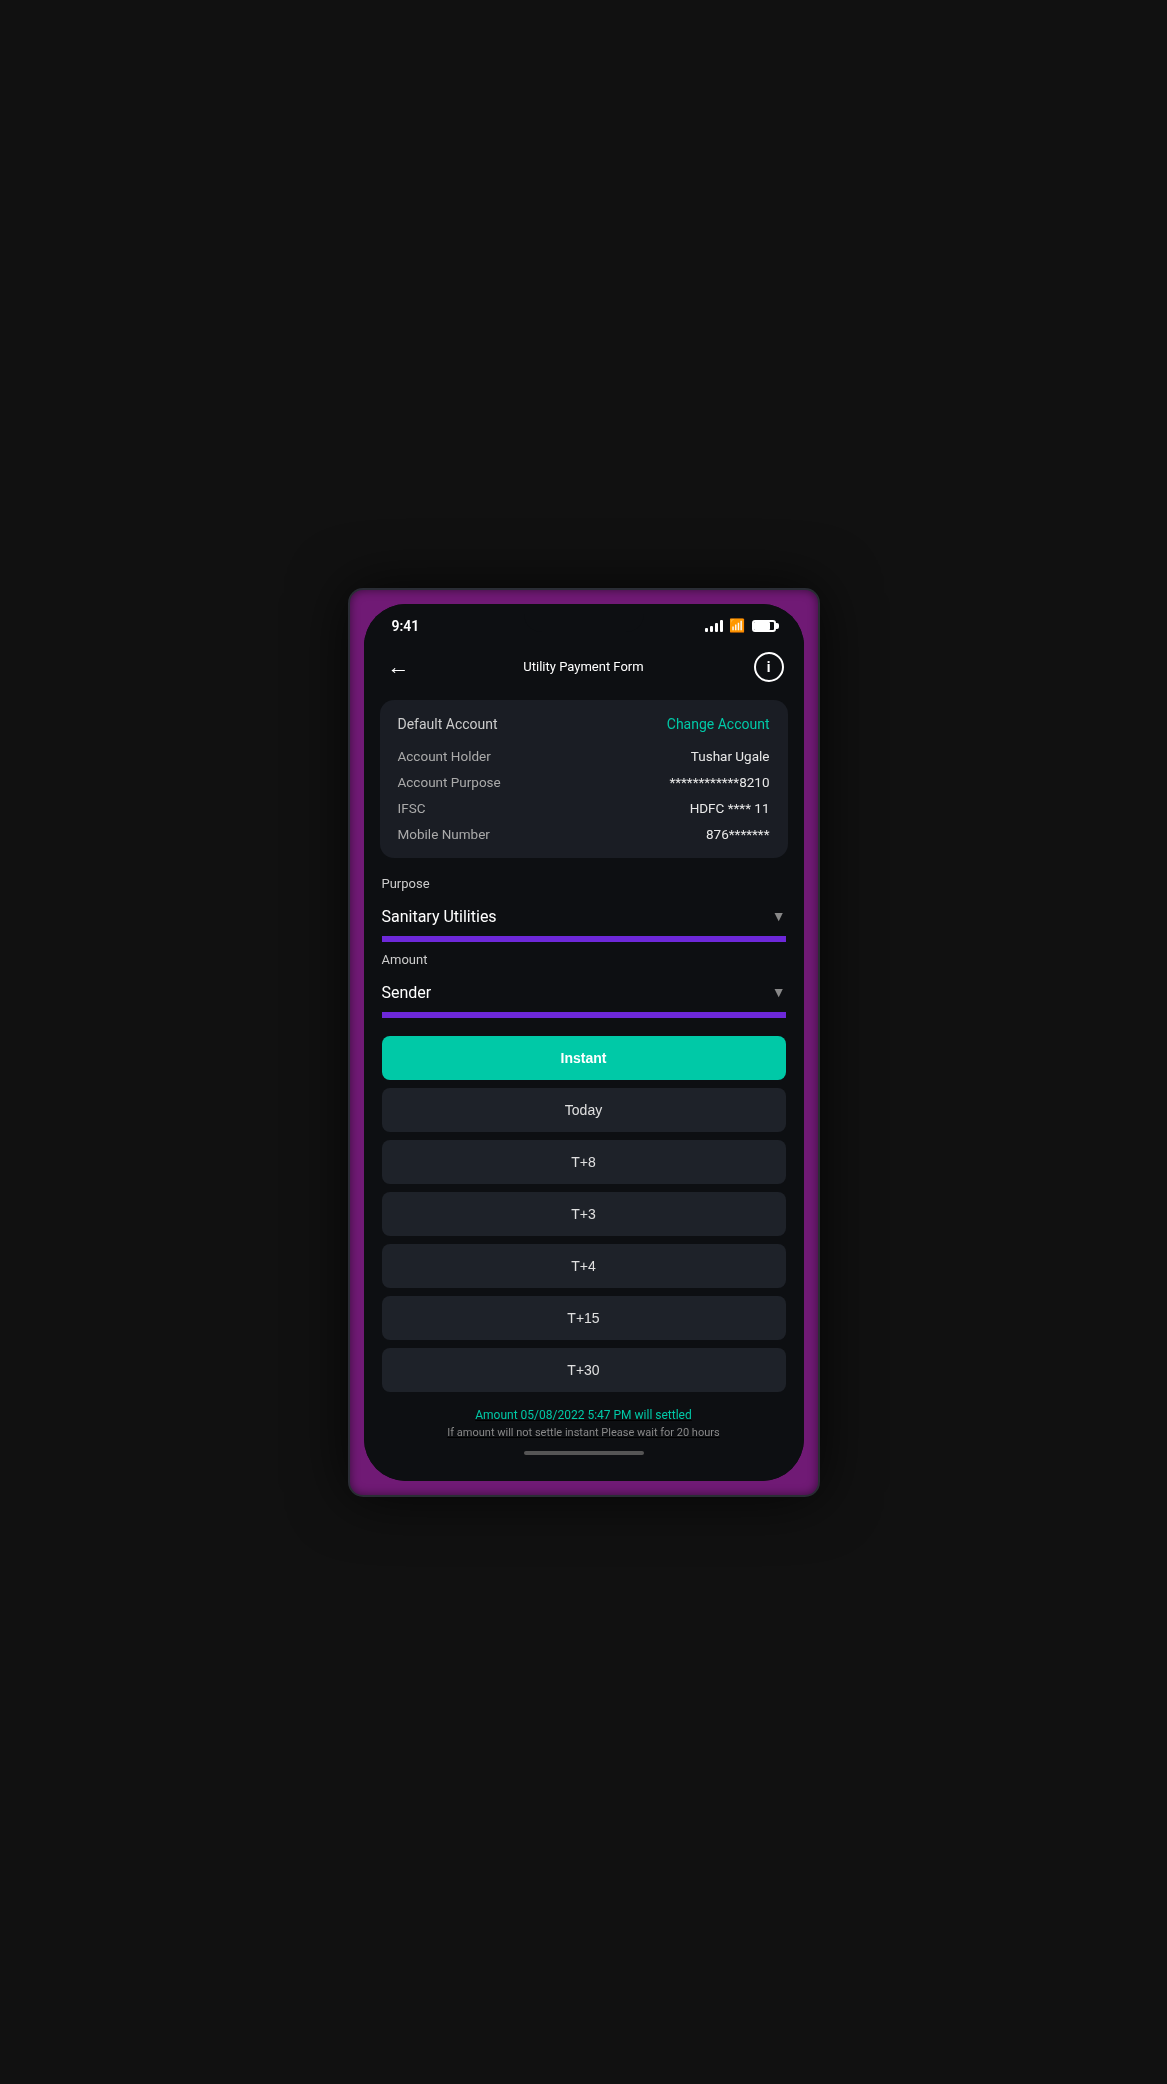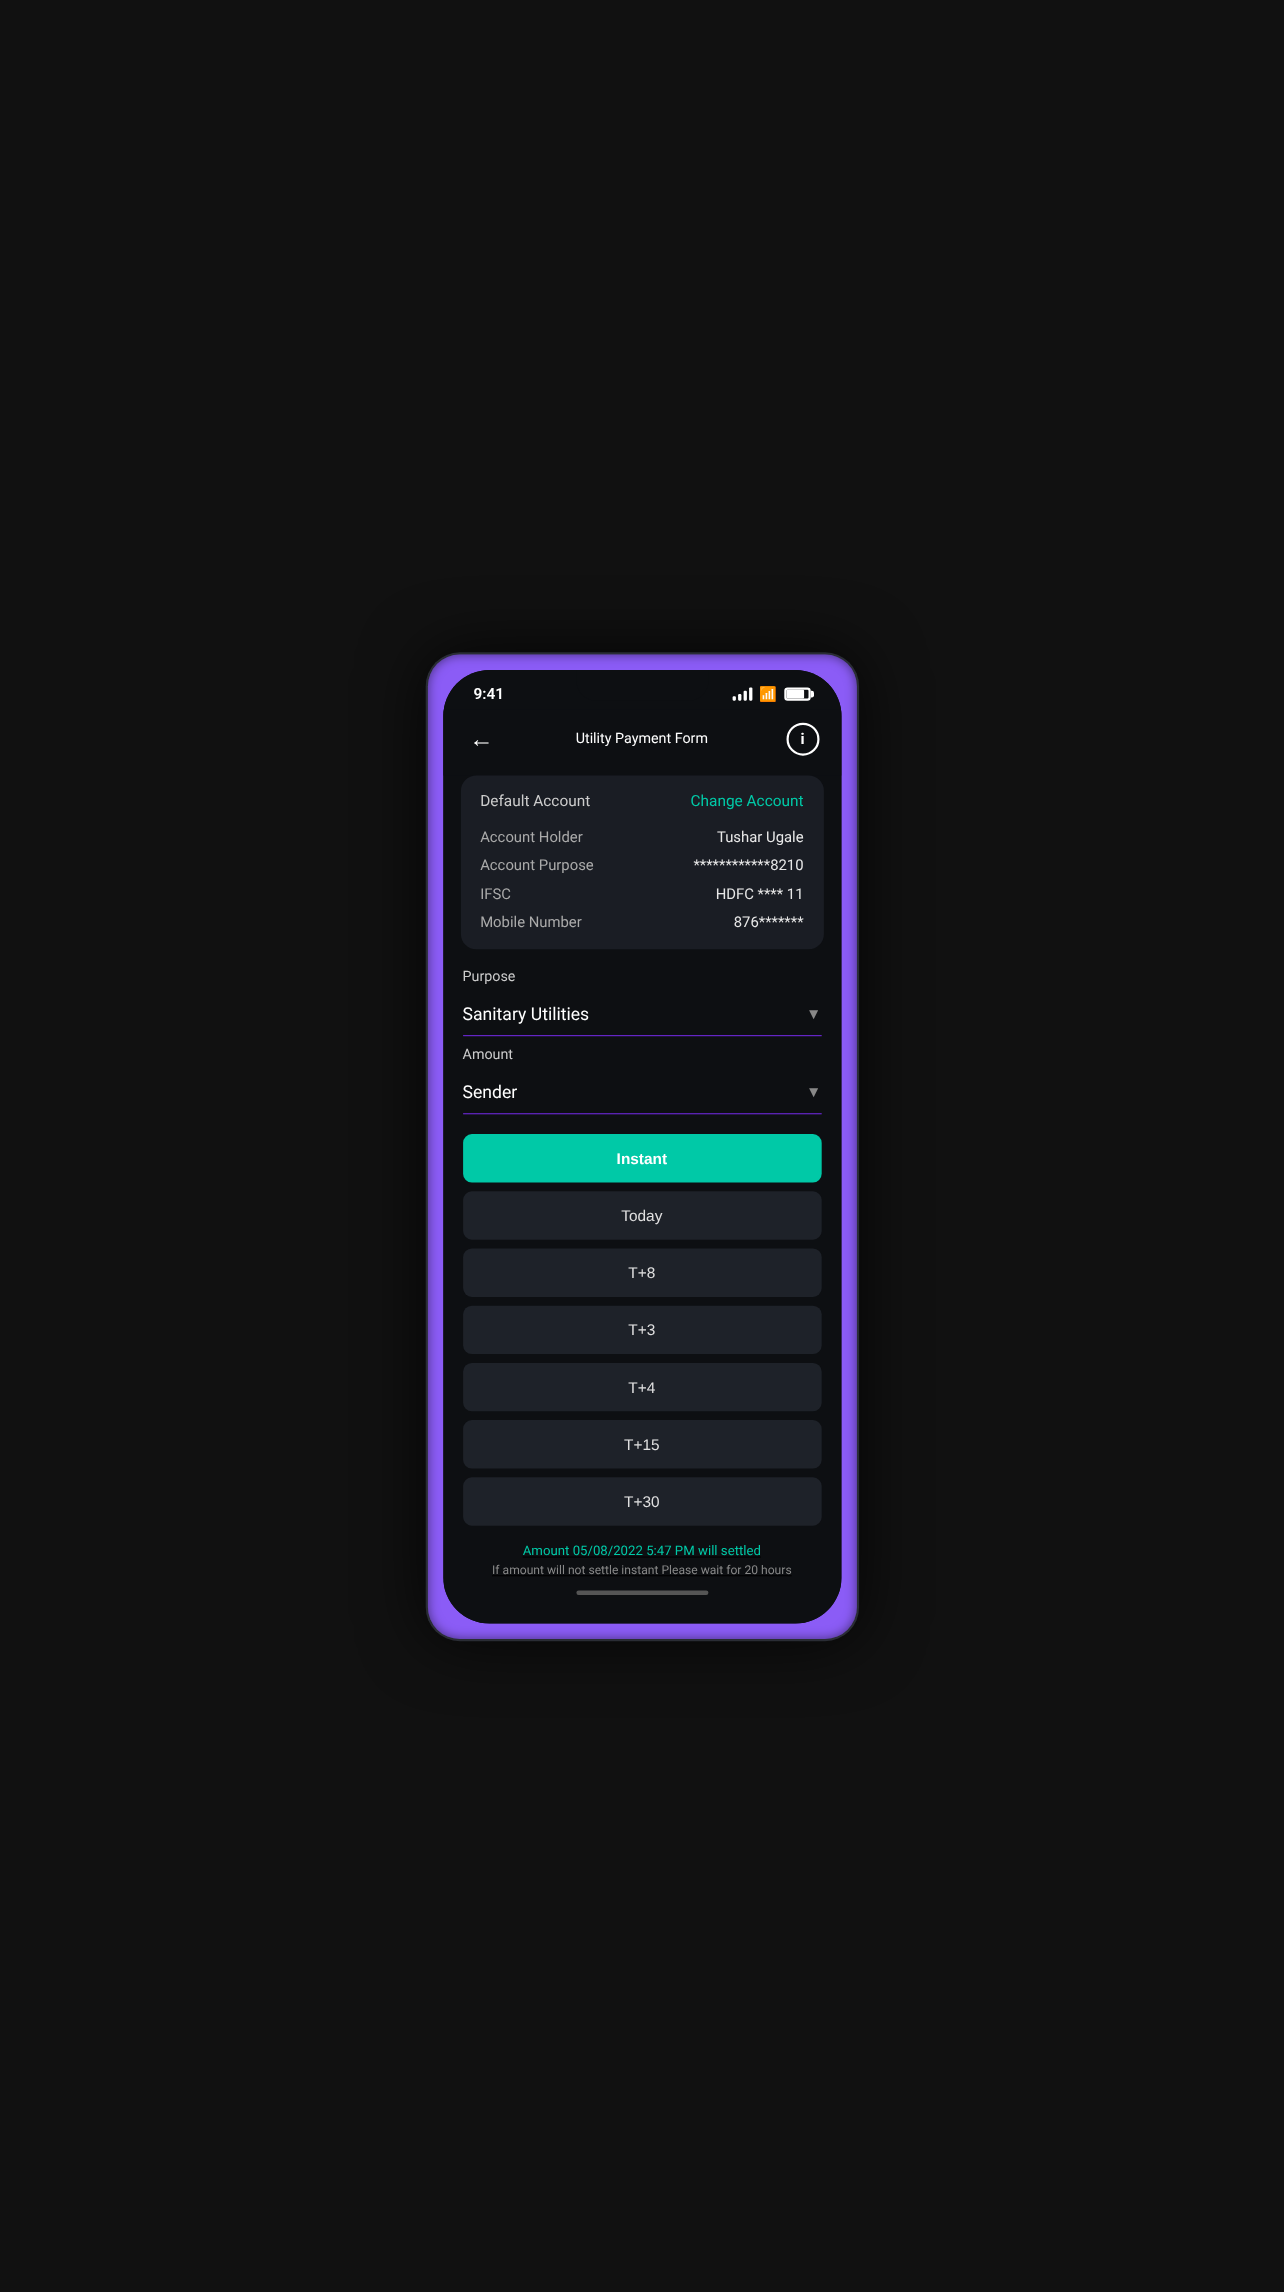--- a/index.html
+++ b/index.html
@@ -7,23 +7,23 @@
     body {
       background: #111;
       display: flex;
       justify-content: center;
       align-items: center;
       min-height: 100vh;
       font-family: -apple-system, BlinkMacSystemFont, 'Segoe UI', Roboto, sans-serif;
     }
 
     .phone-outer {
-      width: 390px;
-      background: #8b5cf6;
-      border-radius: 29px;
+      width: 468px;
+      background: #701a75;
+      border-radius: 13px;
       padding: 14px;
       box-shadow: 0 0 0 2px #2a2d35, 0 0 60px rgba(0,0,0,0.8), inset 0 0 10px rgba(0,0,0,0.5);
       position: relative;
     }
 
     .phone-inner {
       background: #0d0f12;
       border-radius: 42px;
       overflow: hidden;
       position: relative;
@@ -201,21 +201,21 @@
       color: #ccc;
       font-size: 13px;
       margin-bottom: 8px;
     }
 
     .dropdown-row {
       display: flex;
       justify-content: space-between;
       align-items: center;
       padding: 8px 0 10px;
-      border-bottom: 1px solid #6d28d9;
+      border-bottom: 6px solid #6d28d9;
       cursor: pointer;
     }
 
     .dropdown-value {
       color: #fff;
       font-size: 16px;
       font-weight: 400;
     }
 
     .dropdown-arrow {

